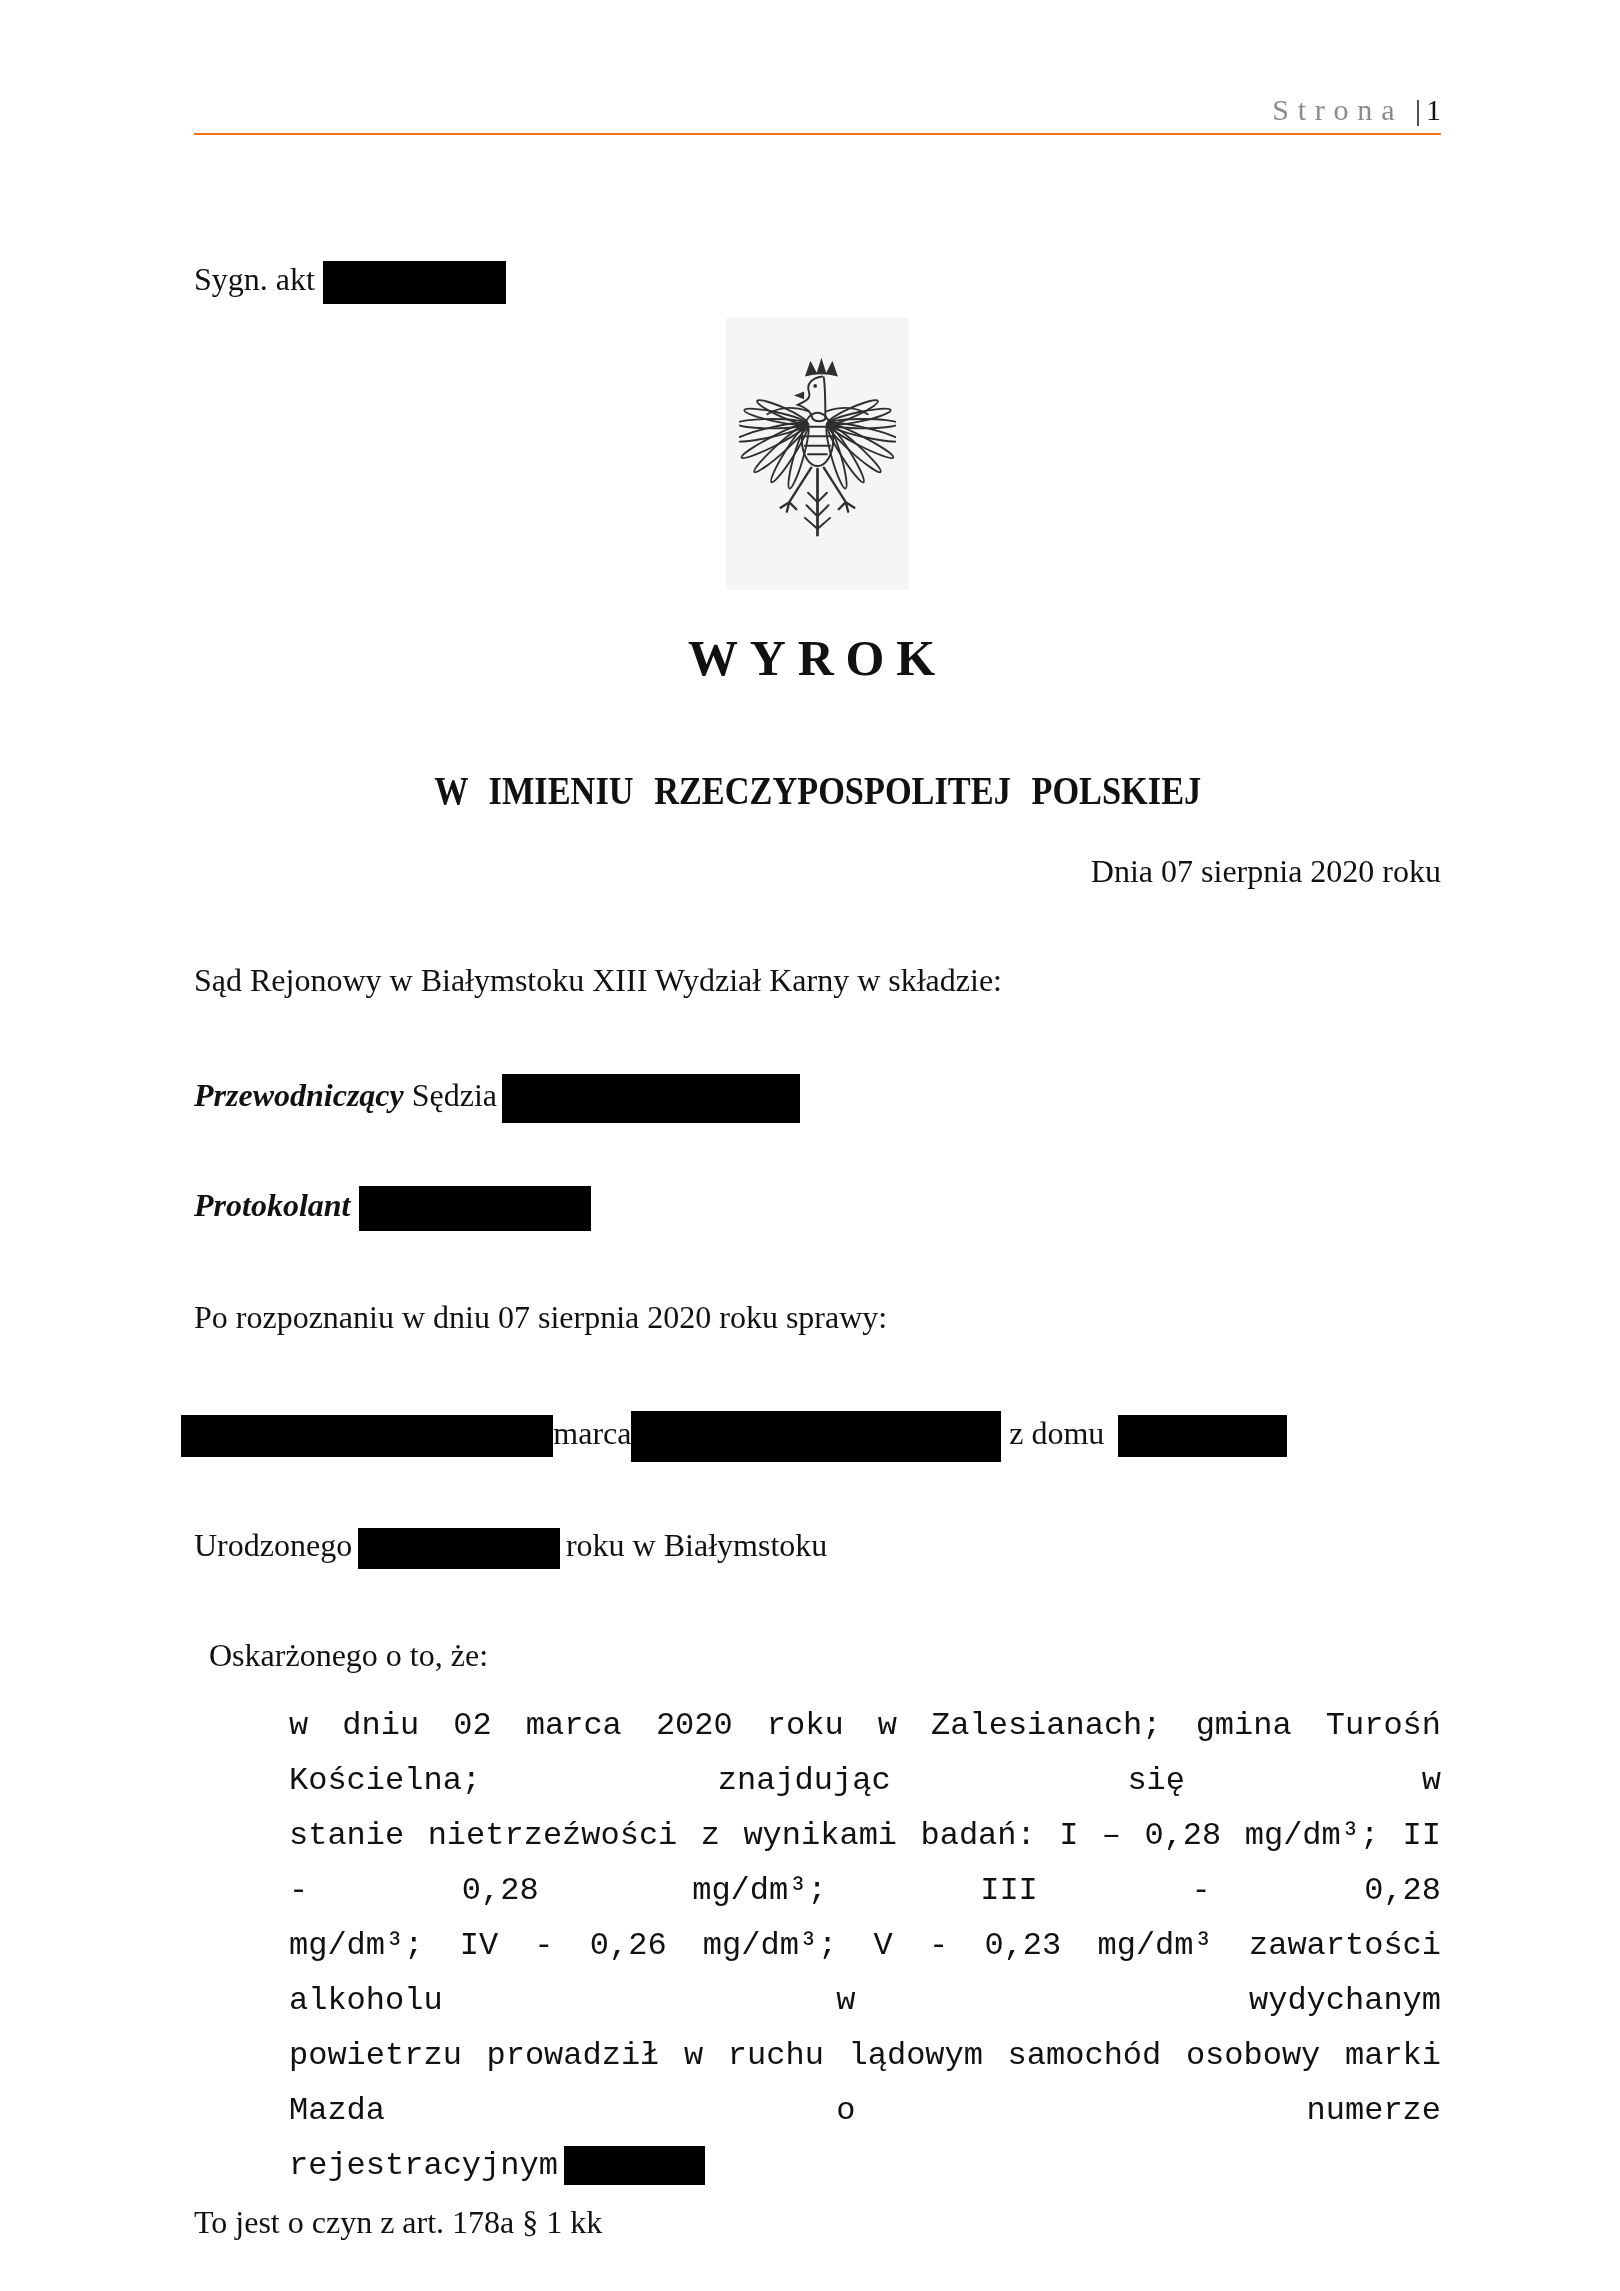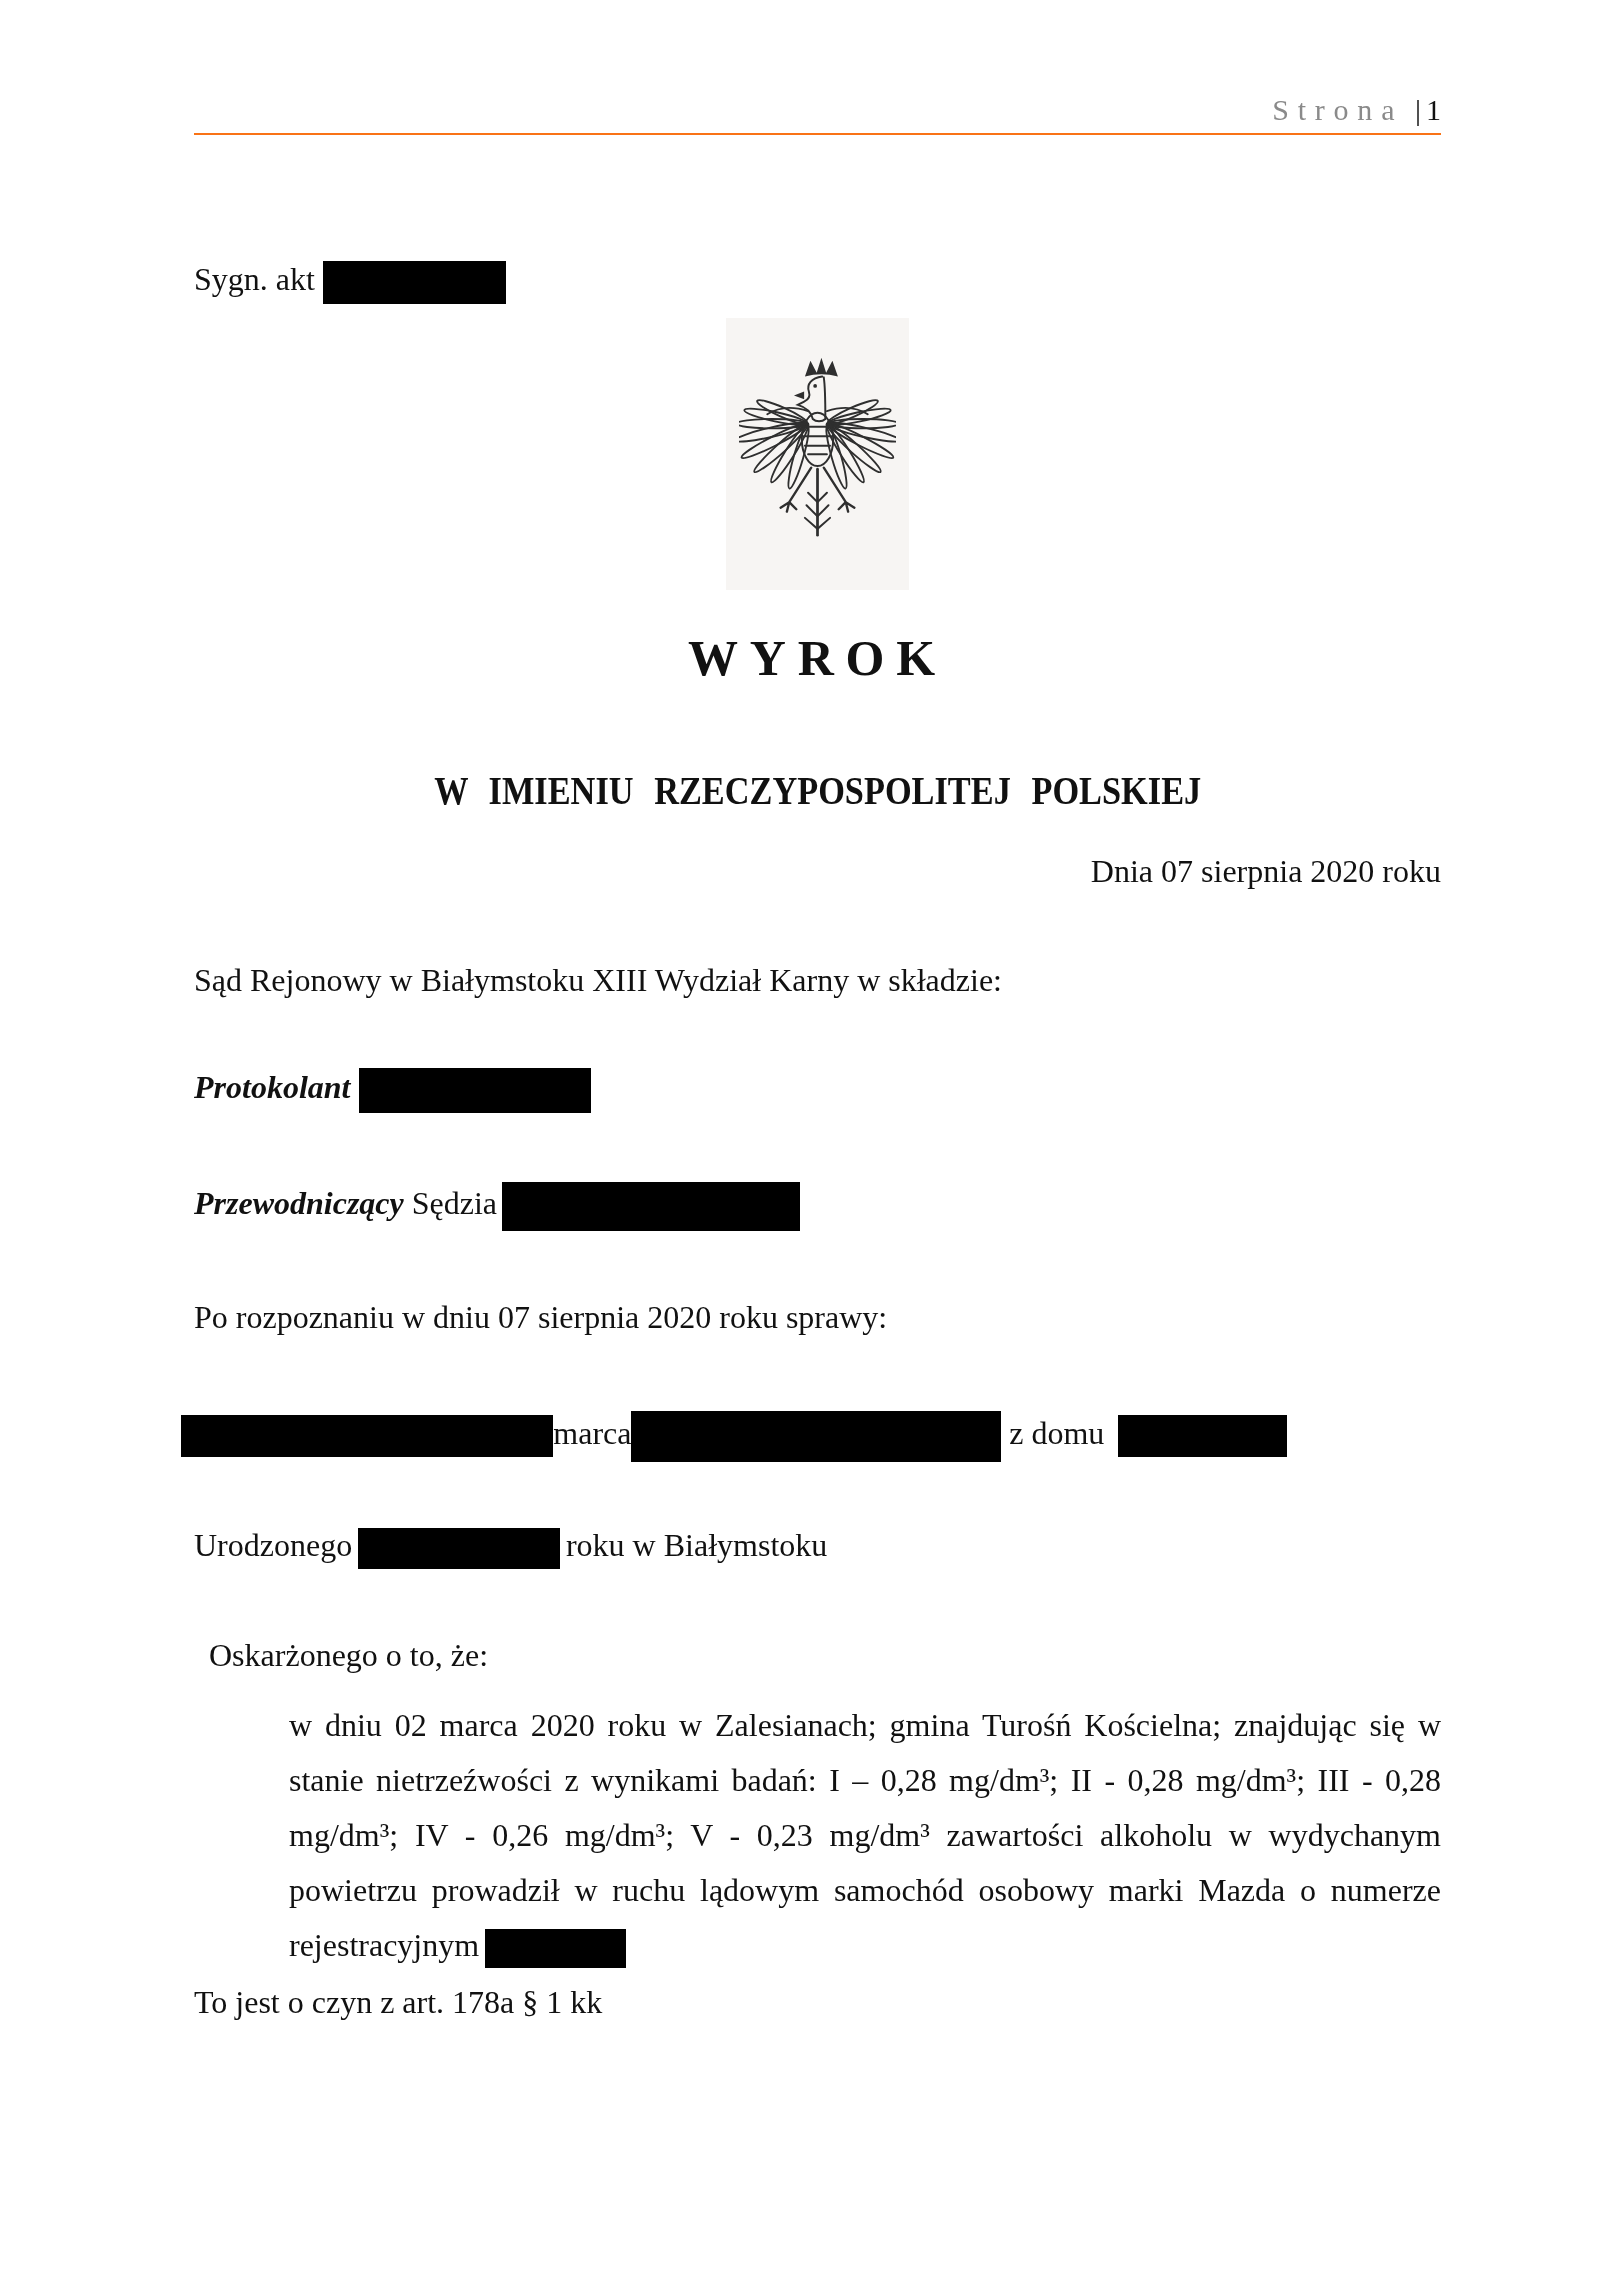--- a/index.html
+++ b/index.html
@@ -66,21 +66,21 @@
   .date{margin-top:38px;text-align:right;}
   .court{margin-top:66px;}
   .panel-line{height:49px;line-height:49px;font-size:32px;}
   .presiding{margin-top:69px;}
   .clerk{margin-top:63px;height:45px;line-height:45px;}
   .role{font-weight:bold;font-style:italic;}
   .hearing{margin-top:68px;}
   .names{margin-top:69px;height:51px;line-height:51px;font-size:32px;margin-left:-12.7px;}
   .born{margin-top:63px;height:47px;line-height:47px;font-size:32px;}
   .intro{margin-top:65px;margin-left:15px;}
-  .accusation{margin-top:21.6px;margin-left:95px;font-size:32px;line-height:55px;}
+  .accusation{margin-top:21.6px;margin-left:95px;font-size:32px;line-height:55px;font-family:Liberation Mono, monospace;}
   .jline{text-align:justify;text-align-last:justify;}
   .lastline{text-align:left;}
   .legal{margin-top:7.8px;}
 </style>
 </head>
 <body>
 
 <div class="page">
 
   <div class="hdr">
@@ -136,27 +136,27 @@
   </div>
 
   <h1 class="wyrok">WYROK</h1>
 
   <h2 class="subtitle"><span class="cond">W IMIENIU RZECZYPOSPOLITEJ POLSKIEJ</span></h2>
 
   <div class="line date">Dnia 07 sierpnia 2020 roku</div>
 
   <div class="line court">Sąd Rejonowy w Białymstoku XIII Wydział Karny w składzie:</div>
 
-  <div class="panel-line clerk">
-    <span class="role">Protokolant</span><span class="redact r-clerk"></span>
-  </div>
-
   <div class="panel-line presiding">
     <span class="role">Przewodniczący</span>
     <span>Sędzia</span><span class="redact r-judge"></span>
+  </div>
+
+  <div class="panel-line clerk">
+    <span class="role">Protokolant</span><span class="redact r-clerk"></span>
   </div>
 
   <div class="line hearing">Po rozpoznaniu w dniu 07 sierpnia 2020 roku sprawy:</div>
 
   <div class="names"><span class="redact r-n1"></span><span>marca</span><span class="redact r-n2"></span><span>z domu</span><span class="redact r-n3"></span></div>
 
   <div class="born">
     <span>Urodzonego</span><span class="redact r-birth"></span><span>roku w Białymstoku</span>
   </div>
 

